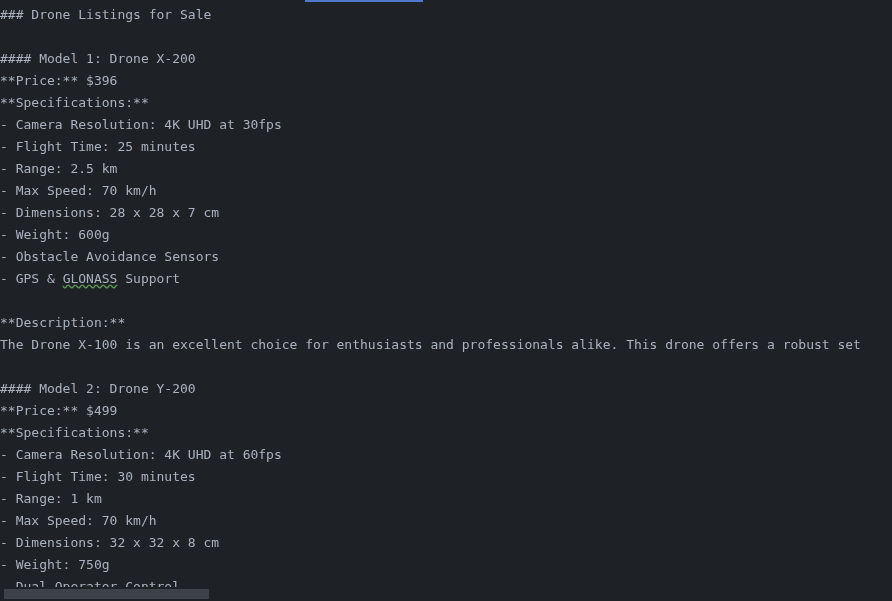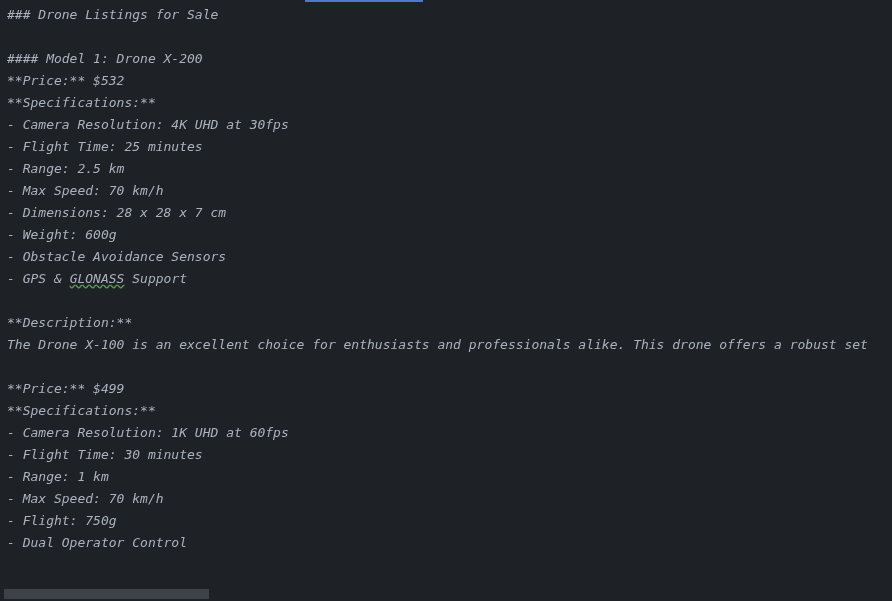--- a/index.html
+++ b/index.html
@@ -27,23 +27,21 @@
       background-color: #4d78cc;
     }
     .editor-container {
       width: 100%;
       height: 100%;
       overflow: hidden;
       white-space: nowrap;
       padding-top: 4px;
     }
     .line {
-      padding-left: 7px;
       height: 22px;
-      font-style: italic;
     }
     .spell-error {
       text-decoration: underline wavy #5c9955;
       text-decoration-skip-ink: none;
     }
     .scrollbar-horizontal {
       position: absolute;
       bottom: 0;
       left: 0;
       height: 14px;
@@ -70,41 +68,43 @@
   </style>
 </head>
 <body>
 
 <div class="tab-indicator"></div>
 
 <div class="editor-container">
   <div class="line">### Drone Listings for Sale</div>
   <div class="line"></div>
   <div class="line">#### Model 1: Drone X-200</div>
-  <div class="line">**Price:** $532</div>
+  <div class="line">**Price:** $396</div>
   <div class="line">**Specifications:**</div>
   <div class="line">- Camera Resolution: 4K UHD at 30fps</div>
   <div class="line">- Flight Time: 25 minutes</div>
   <div class="line">- Range: 2.5 km</div>
   <div class="line">- Max Speed: 70 km/h</div>
   <div class="line">- Dimensions: 28 x 28 x 7 cm</div>
   <div class="line">- Weight: 600g</div>
   <div class="line">- Obstacle Avoidance Sensors</div>
   <div class="line"><span>- GPS &amp; </span><span class="spell-error">GLONASS</span><span> Support</span></div>
   <div class="line"></div>
   <div class="line">**Description:**</div>
   <div class="line">The Drone X-100 is an excellent choice for enthusiasts and professionals alike. This drone offers a robust set</div>
   <div class="line"></div>
+  <div class="line">#### Model 2: Drone Y-200</div>
   <div class="line">**Price:** $499</div>
   <div class="line">**Specifications:**</div>
-  <div class="line">- Camera Resolution: 1K UHD at 60fps</div>
+  <div class="line">- Camera Resolution: 4K UHD at 60fps</div>
   <div class="line">- Flight Time: 30 minutes</div>
   <div class="line">- Range: 1 km</div>
   <div class="line">- Max Speed: 70 km/h</div>
-  <div class="line">- Flight: 750g</div>
+  <div class="line">- Dimensions: 32 x 32 x 8 cm</div>
+  <div class="line">- Weight: 750g</div>
   <div class="line">- Dual Operator Control</div>
 </div>
 
 <div class="scrollbar-vertical"></div>
 
 <div class="scrollbar-horizontal">
   <div class="scrollbar-thumb"></div>
 </div>
 
 </body></html>

